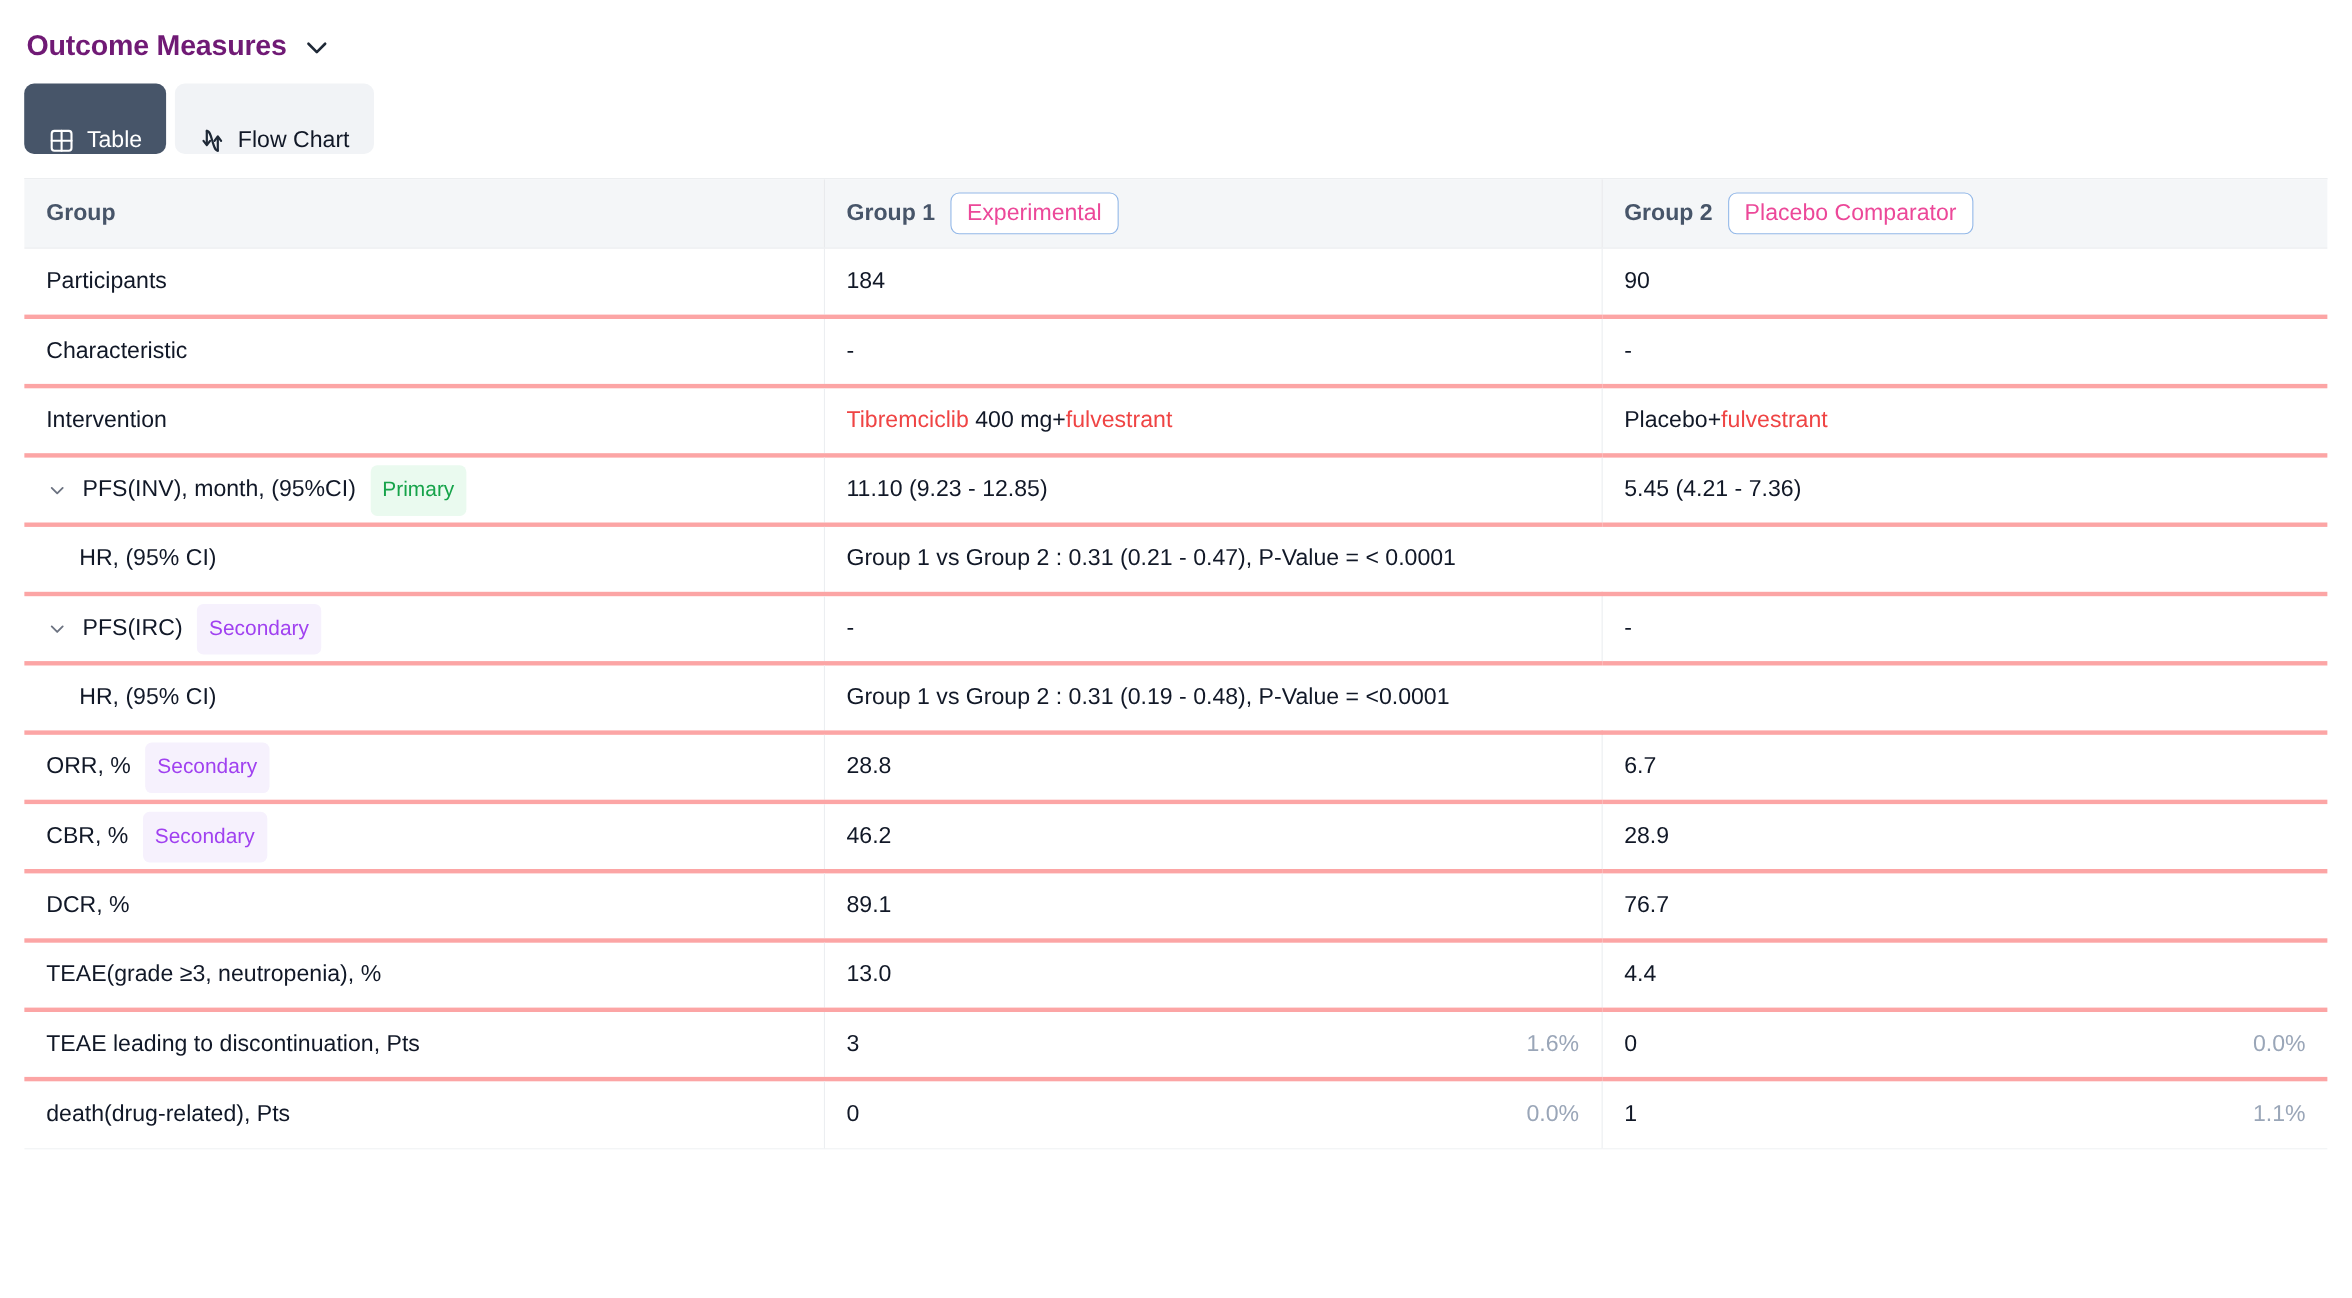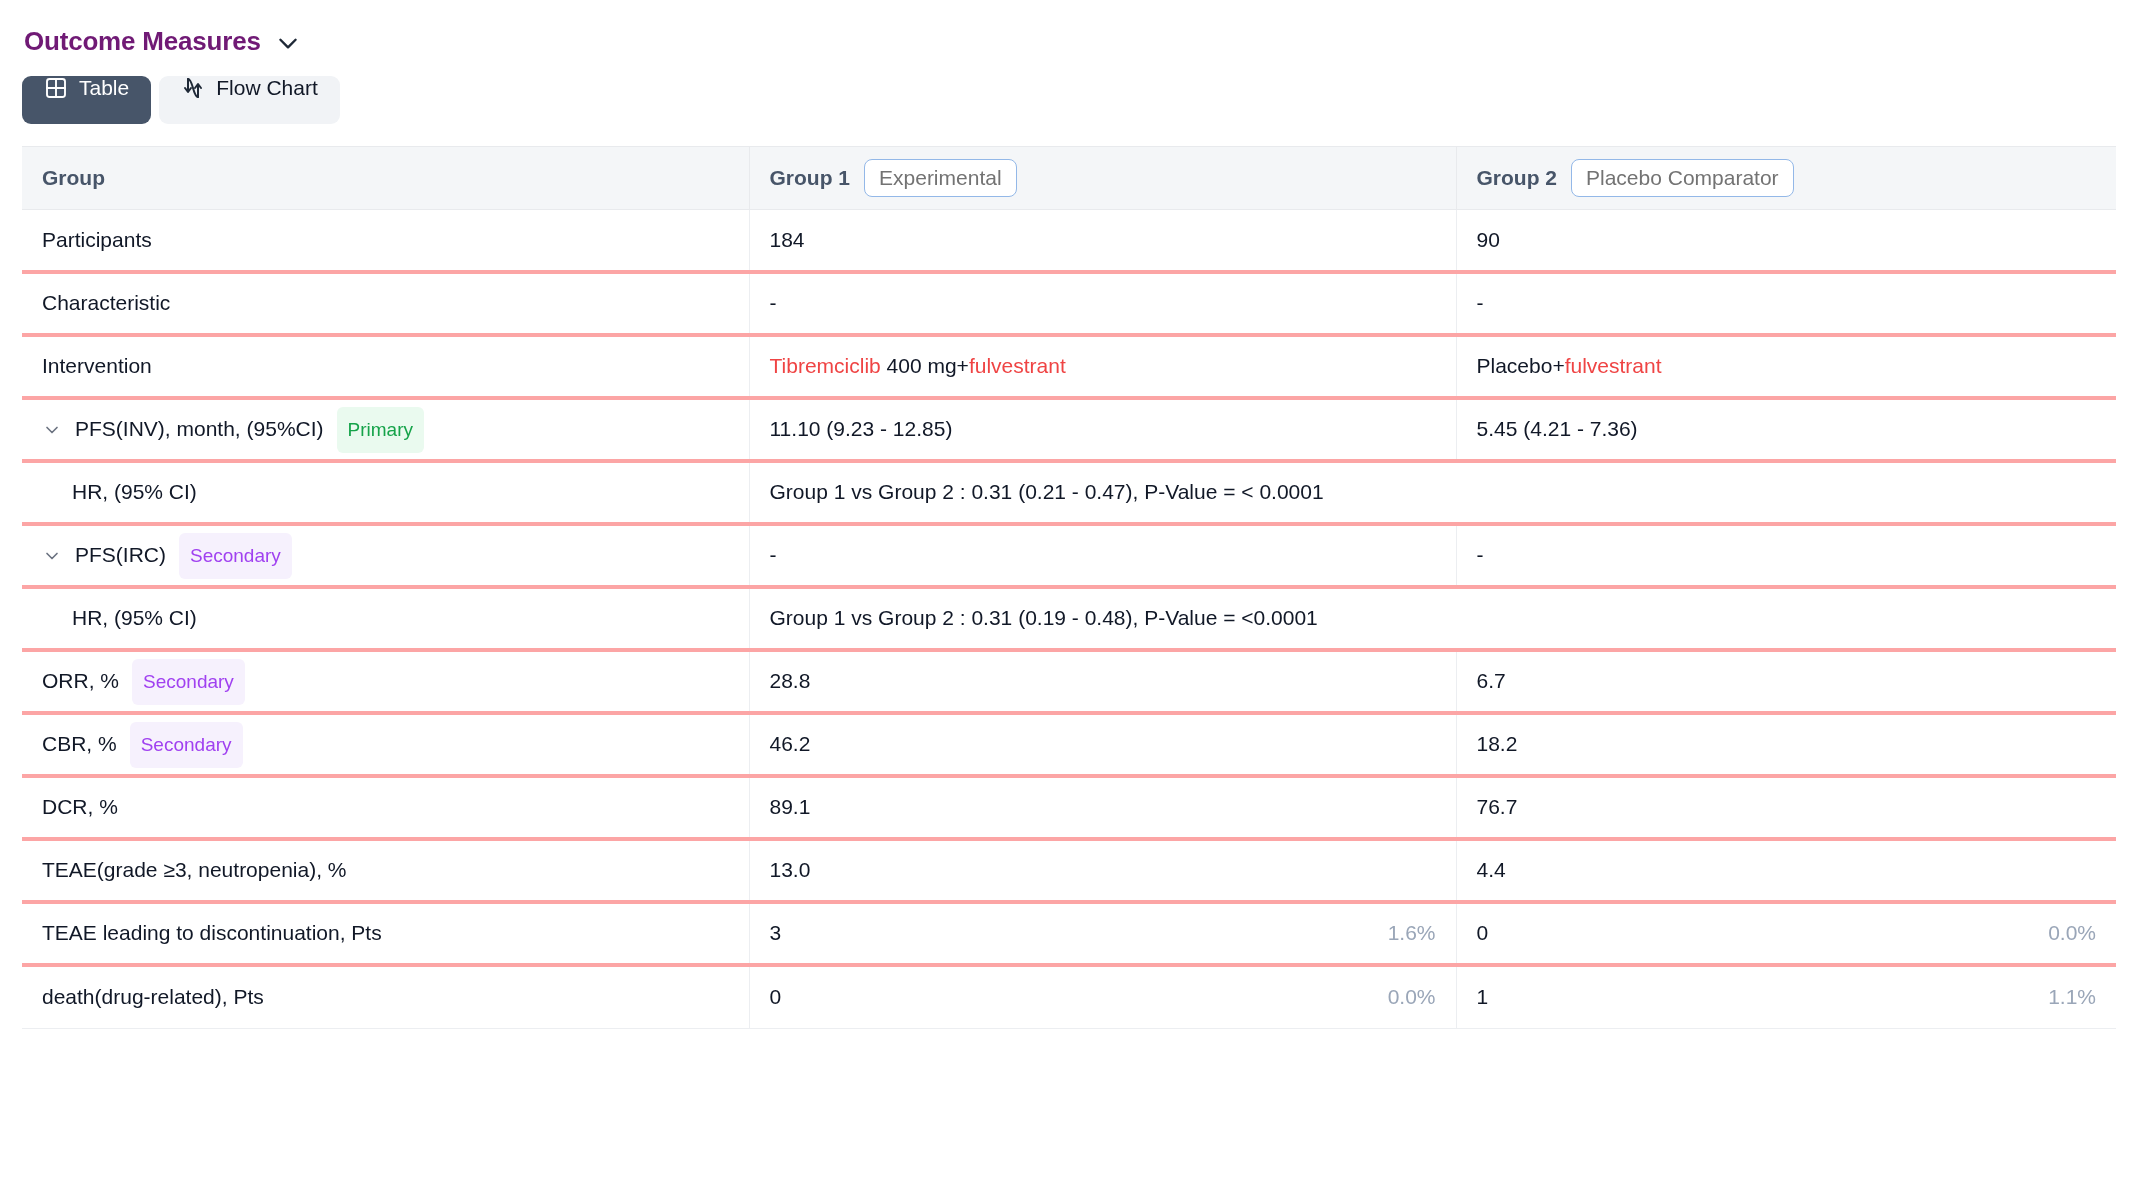--- a/index.html
+++ b/index.html
@@ -44,23 +44,23 @@
 
   
   .toggle-row {
     display: flex;
     align-items: center;
     gap: 8px;
     padding: 12px 0 0 22px;
   }
   .btn {
     display: inline-flex;
-    align-items: flex-start;
+    align-items: flex-end;
     gap: 11px;
-    height: 48px;
+    height: 64px;
     padding: 0 22px;
     border-radius: 9px;
     font-size: 21px;
     border: none;
     cursor: pointer;
     font-family: "Liberation Sans", sans-serif;
   }
   .btn-active {
     background: #475569;
     color: #ffffff;
@@ -104,21 +104,21 @@
   table.om thead th.divider { border-left: 1px solid #e8eaed; }
 
   .hdr-cell { display: flex; align-items: center; gap: 14px; }
   .pill {
     display: inline-flex;
     align-items: center;
     height: 38px;
     padding: 0 14px;
     border: 1px solid #93b8e8;
     border-radius: 8px;
-    color: #737373;
+    color: #ec4899;
     font-size: 21px;
     font-weight: normal;
     background: #ffffff;
     white-space: nowrap;
   }
 
   table.om tbody td {
     height: 63px;
     padding: 0 20px;
     vertical-align: middle;
@@ -329,21 +329,21 @@
             <td class="divider"><span>6.7</span></td>
           </tr>
           <tr>
             <td class="label-cell">
               <div class="lbl-flex">
                 <span>CBR, %</span>
                 <span class="tag tag-secondary">Secondary</span>
               </div>
             </td>
             <td class="divider"><span>46.2</span></td>
-            <td class="divider"><span>18.2</span></td>
+            <td class="divider"><span>28.9</span></td>
           </tr>
           <tr>
             <td class="label-cell">
               <div class="lbl-flex">
                 <span>DCR, %</span>
               </div>
             </td>
             <td class="divider"><span>89.1</span></td>
             <td class="divider"><span>76.7</span></td>
           </tr>

